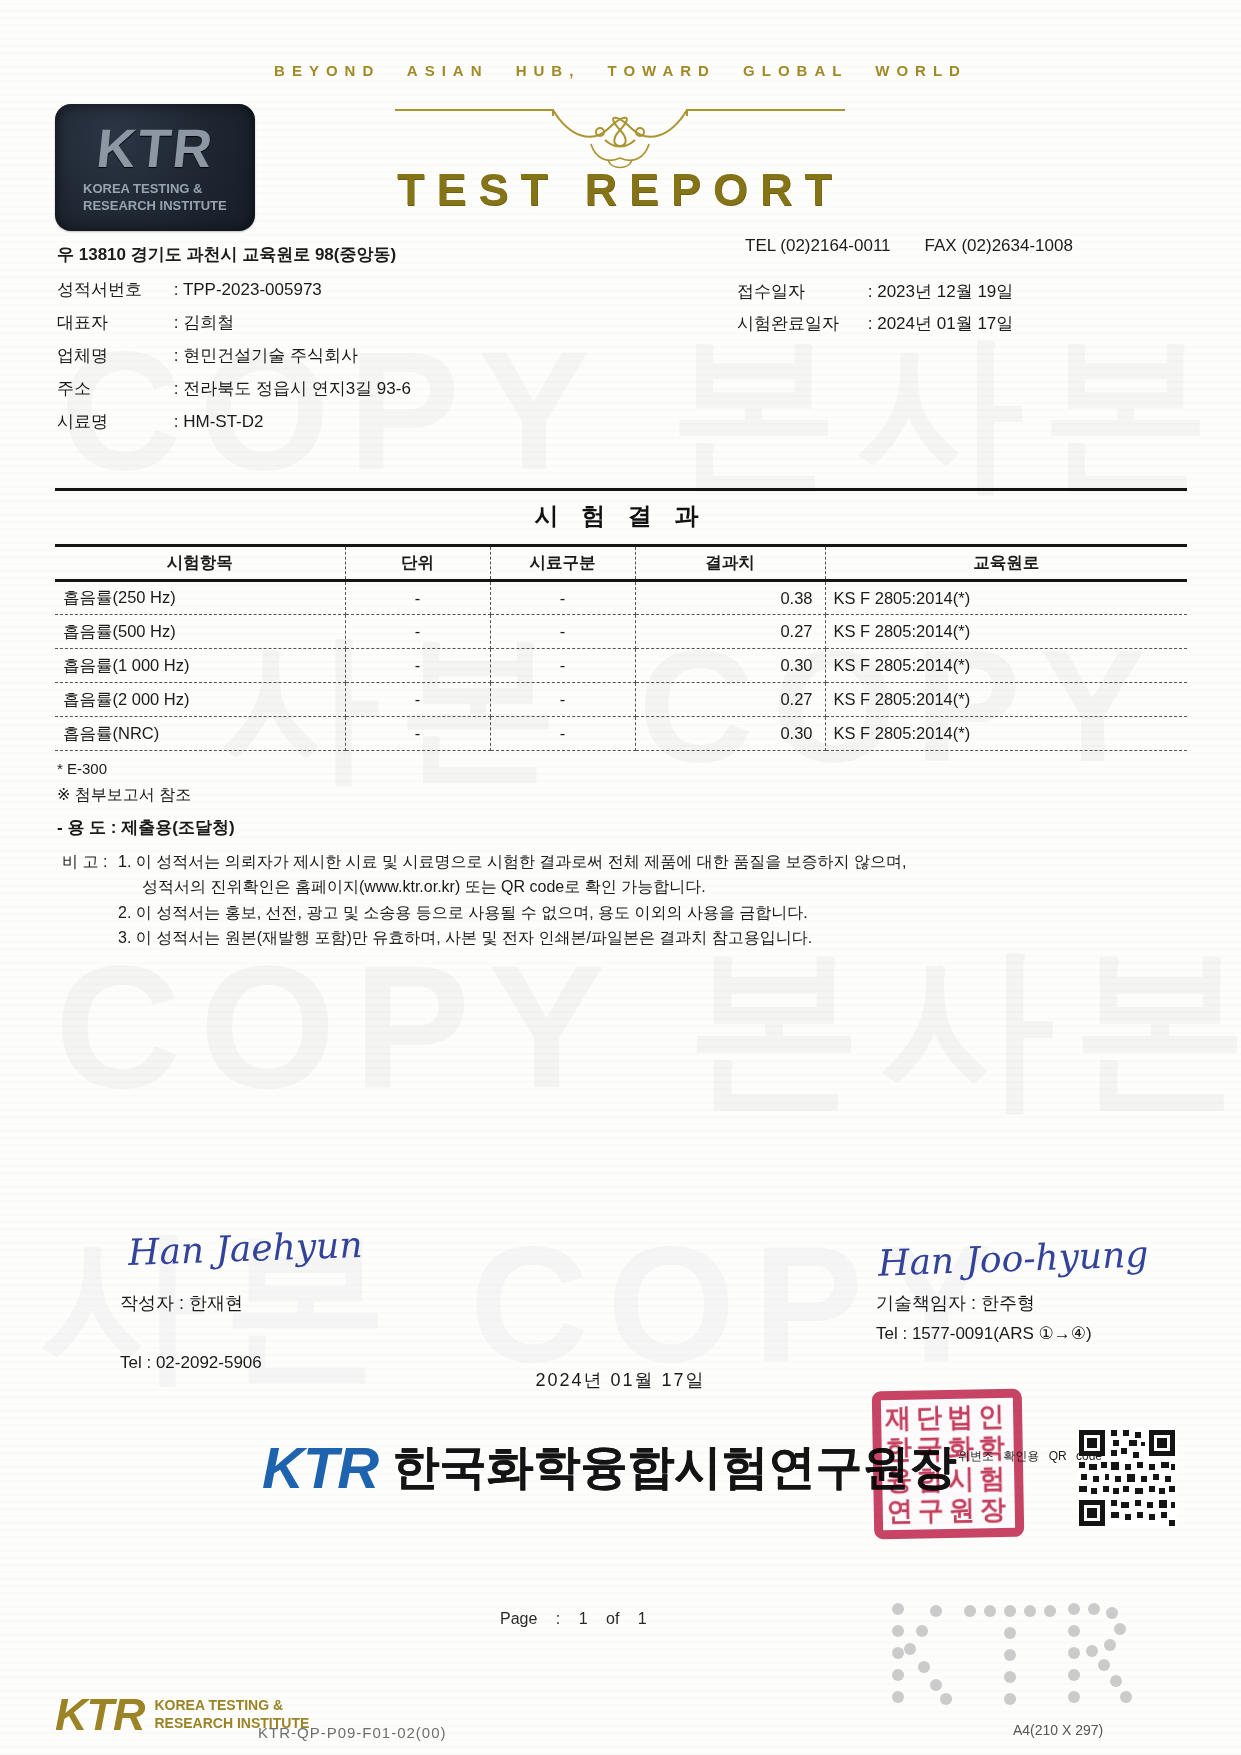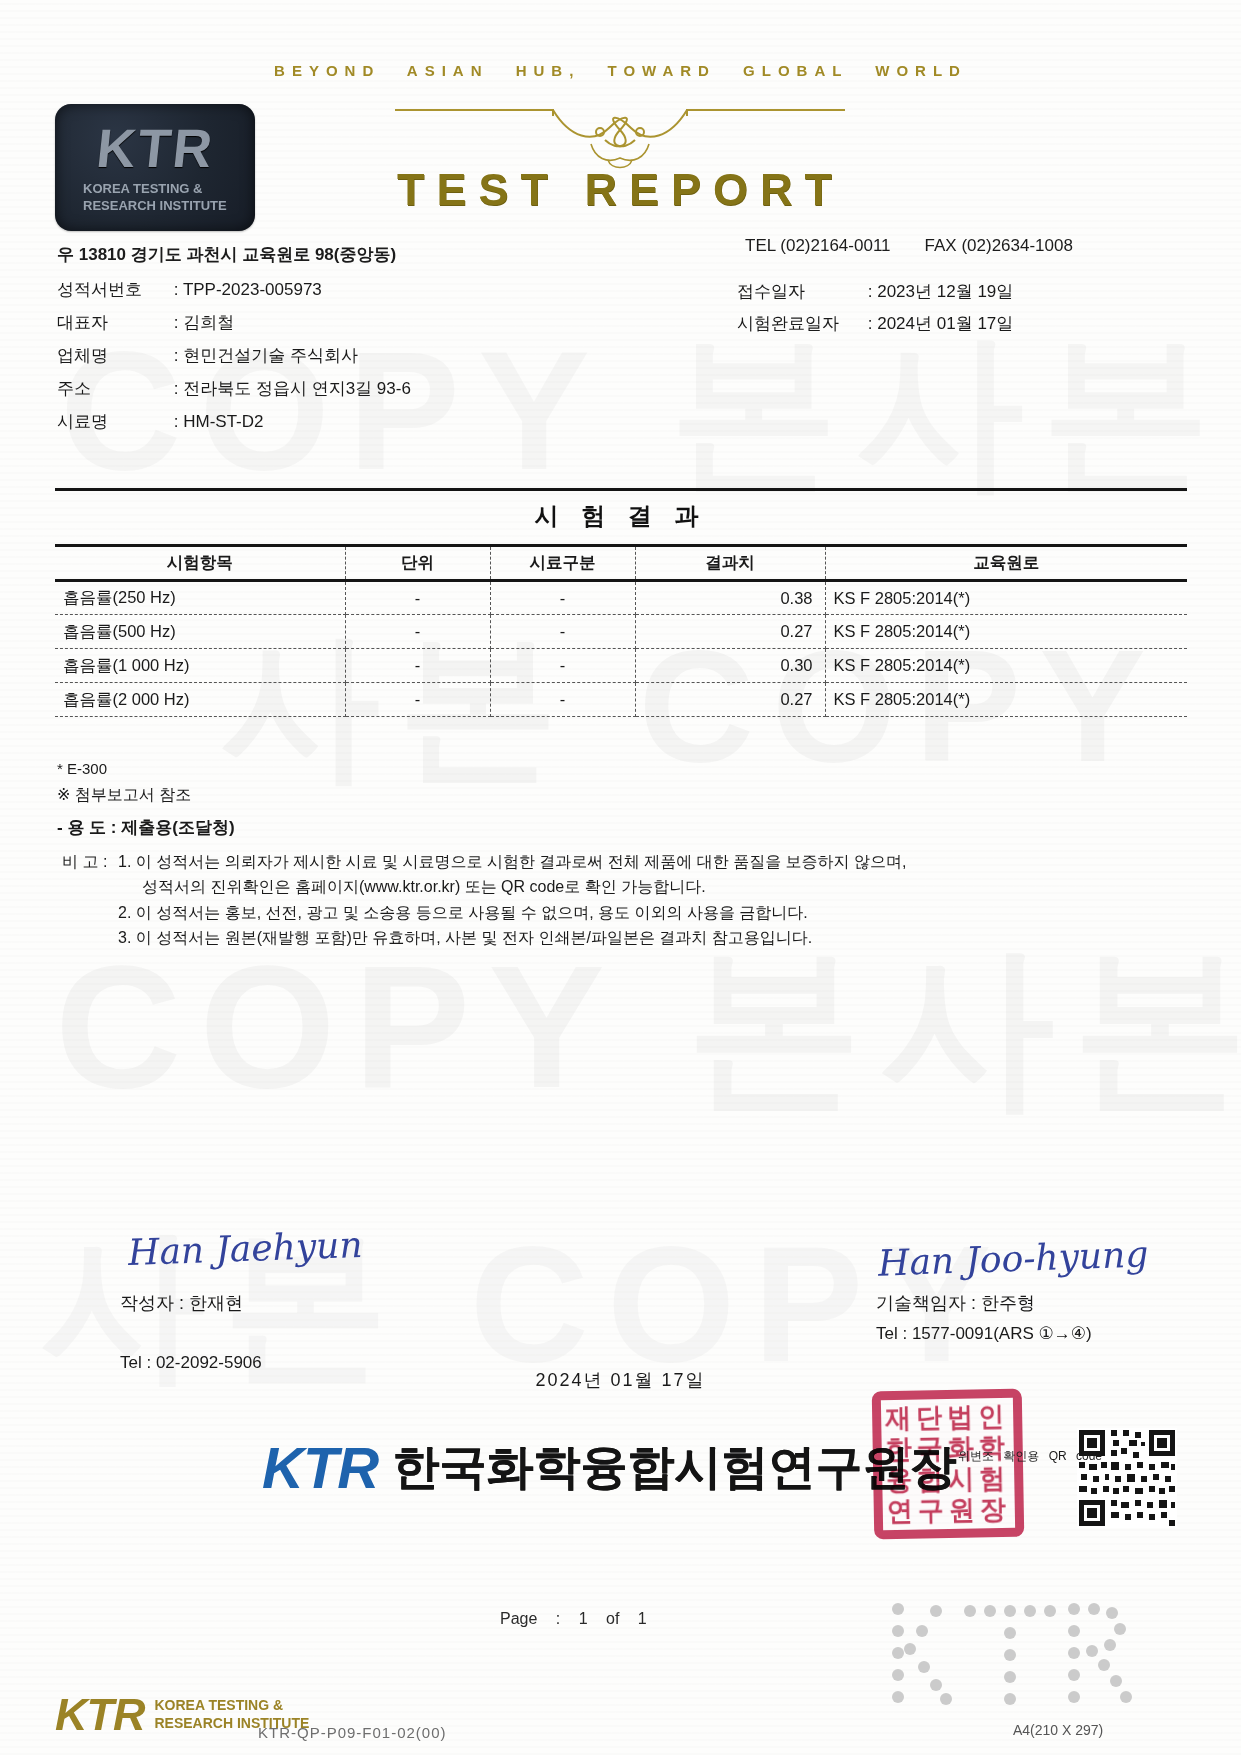--- a/index.html
+++ b/index.html
@@ -201,20 +201,27 @@
         <td class="c-unit">-</td>
         <td class="c-samp">-</td>
         <td class="c-val">0.30</td>
         <td class="c-meth">KS F 2805:2014(*)</td>
       </tr>
       <tr>
         <td class="c-item">흡음률(2 000 Hz)</td>
         <td class="c-unit">-</td>
         <td class="c-samp">-</td>
         <td class="c-val">0.27</td>
+        <td class="c-meth">KS F 2805:2014(*)</td>
+      </tr>
+      <tr>
+        <td class="c-item">흡음률(NRC)</td>
+        <td class="c-unit">-</td>
+        <td class="c-samp">-</td>
+        <td class="c-val">0.30</td>
         <td class="c-meth">KS F 2805:2014(*)</td>
       </tr>
     </tbody>
   </table>
 
   <div class="fn1">* E-300</div>
   <div class="fn2">※ 첨부보고서 참조</div>
   <div class="usage">- 용 도 :  제출용(조달청)</div>
   <div class="remark-lbl">비 고 :</div>
   <div class="rm rm0">1. 이 성적서는 의뢰자가 제시한 시료 및 시료명으로 시험한 결과로써 전체 제품에 대한 품질을 보증하지 않으며,</div>

